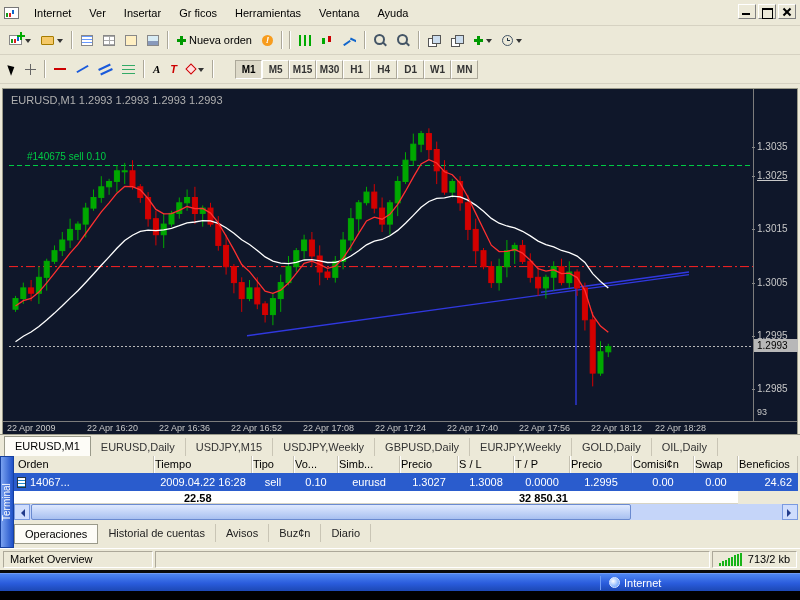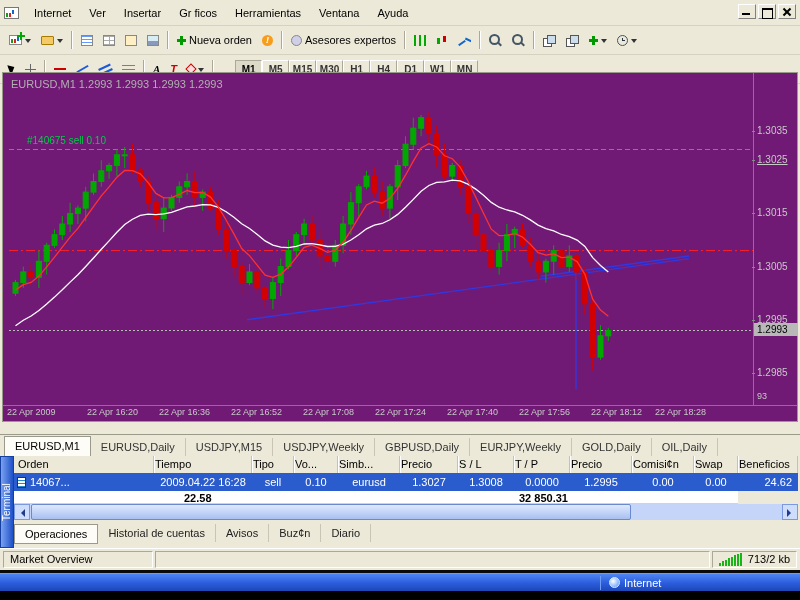--- a/index.html
+++ b/index.html
@@ -62,21 +62,21 @@
   .ic-chan{width:13px;height:7px;border-top:2px solid #1a5adb;border-bottom:2px solid #1a5adb;transform:rotate(-25deg)}
   .ic-fibo{width:13px;height:9px;background:repeating-linear-gradient(180deg,#3a6 0 1px,transparent 1px 4px)}
   .ic-A::before{content:"A";font-weight:bold;font-size:11px;font-family:"Liberation Serif",serif;color:#000}
   .ic-T::before{content:"T";font-weight:bold;font-size:11px;color:#c00}
   .ic-shape{width:8px;height:8px;border:1px solid #c00;background:#fdd;transform:rotate(45deg)}
   .tfgroup{display:flex;margin-left:18px}
   .tf{width:27px;height:19px;border:1px solid;border-color:#fff #aca899 #aca899 #fff;background:#ece9d8;font-size:10px;font-weight:bold;line-height:17px;text-align:center;color:#333;cursor:default}
   .tf.active{border-color:#aca899 #fff #fff #aca899;background:#ddd9c8;color:#000}
 
   
-  .chartwin{position:absolute;left:2px;top:72px;width:796px;height:350px;background:#701a75;border:1px solid #9a9a8a}
+  .chartwin{position:absolute;left:2px;top:88px;width:796px;height:350px;background:#0f172a;border:1px solid #9a9a8a}
   #chart-svg{position:absolute;left:6px;top:2px}
   .vsep{position:absolute;left:750px;top:0;width:1px;height:332px;background:#7c7c7c}
   .hsep{position:absolute;left:0;top:332px;width:100%;height:1px;background:#7c7c7c}
   .symlabel{position:absolute;left:8px;top:5px;color:#b0b0b0;font-size:11px;white-space:nowrap}
   .orderlabel{position:absolute;left:24px;color:#00cc44;font-size:10px;white-space:nowrap}
   .price-label{position:absolute;left:754px;color:#c8c8c8;font-size:10px}
   .price-label::before{content:"";position:absolute;left:-5px;top:6px;width:3px;height:1px;background:#888}
   .ptag{position:absolute;left:751px;width:44px;height:13px;background:#b8b8b8;color:#000;font-size:10px;line-height:13px;padding-left:3px}
   .scalepartial{position:absolute;left:754px;top:318px;color:#c8c8c8;font-size:9px}
   .taxis{position:absolute;left:0;top:334px;width:100%;height:15px}
@@ -174,24 +174,20 @@
       </span>
     <span class="sep"></span>
     <span class="tbtn">
         <i class="ig ic-plusbig"></i>
         <span class="lbl">Nueva orden</span>
       </span>
     <span class="tbtn">
         <i class="ig ic-excl"></i>
       </span>
     <span class="sep"></span>
-    <span class="tbtn">
-        <i class="ig ic-expert"></i>
-        <span class="lbl">Asesores expertos</span>
-      </span>
     <span class="sep"></span>
     <span class="tbtn">
         <i class="ig ic-bars"></i>
       </span>
     <span class="tbtn">
         <i class="ig ic-candle"></i>
       </span>
     <span class="tbtn">
         <i class="ig ic-linec"></i>
       </span>

